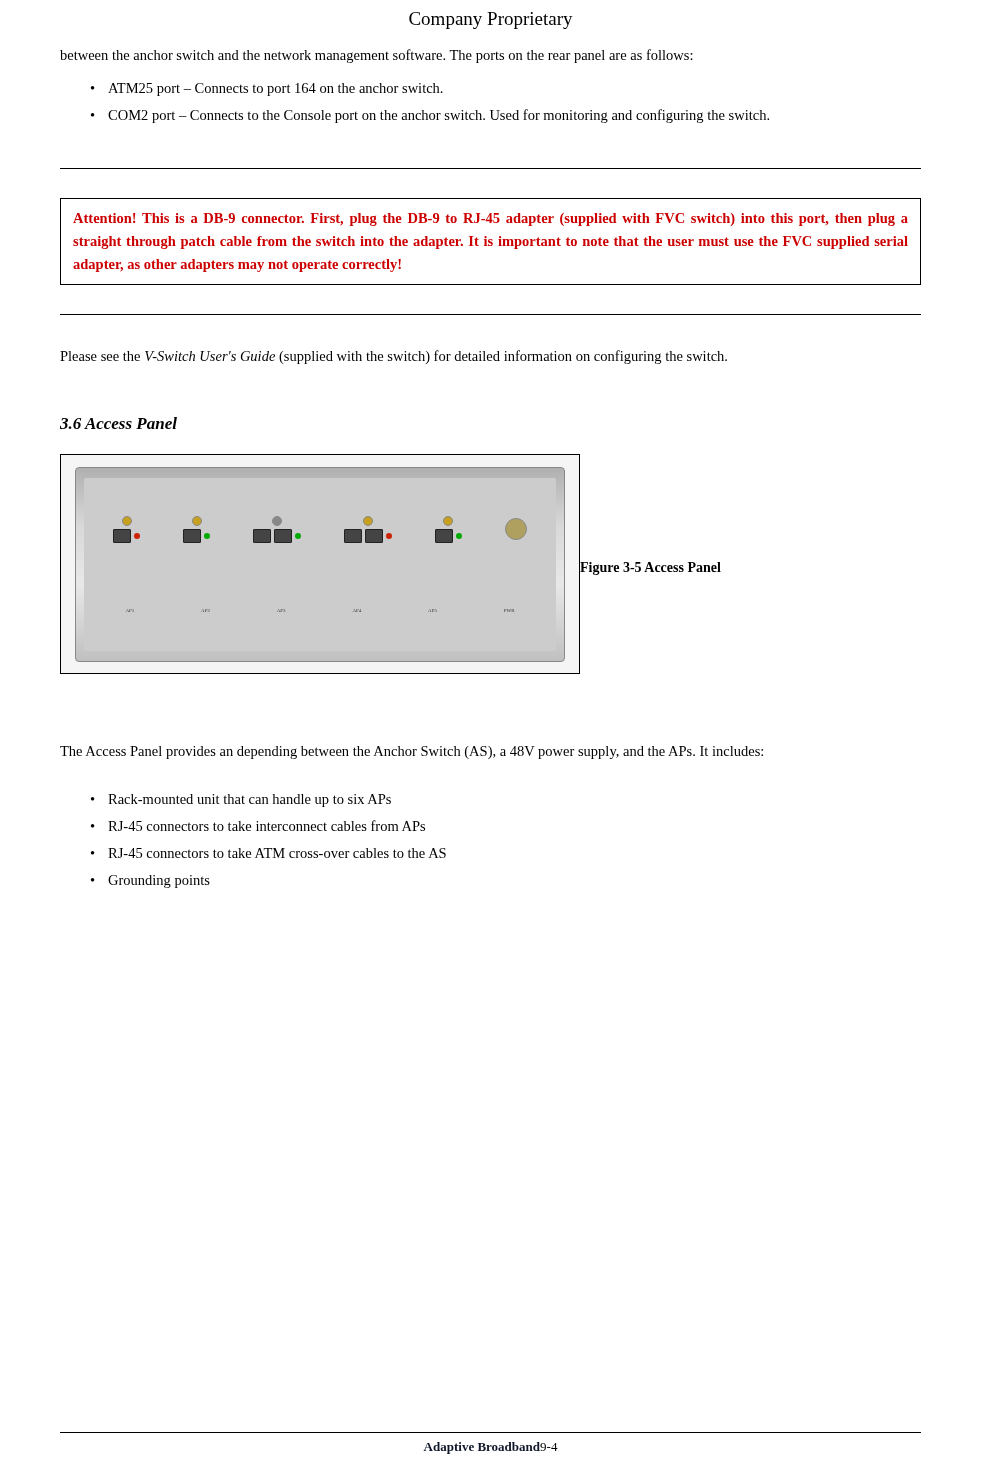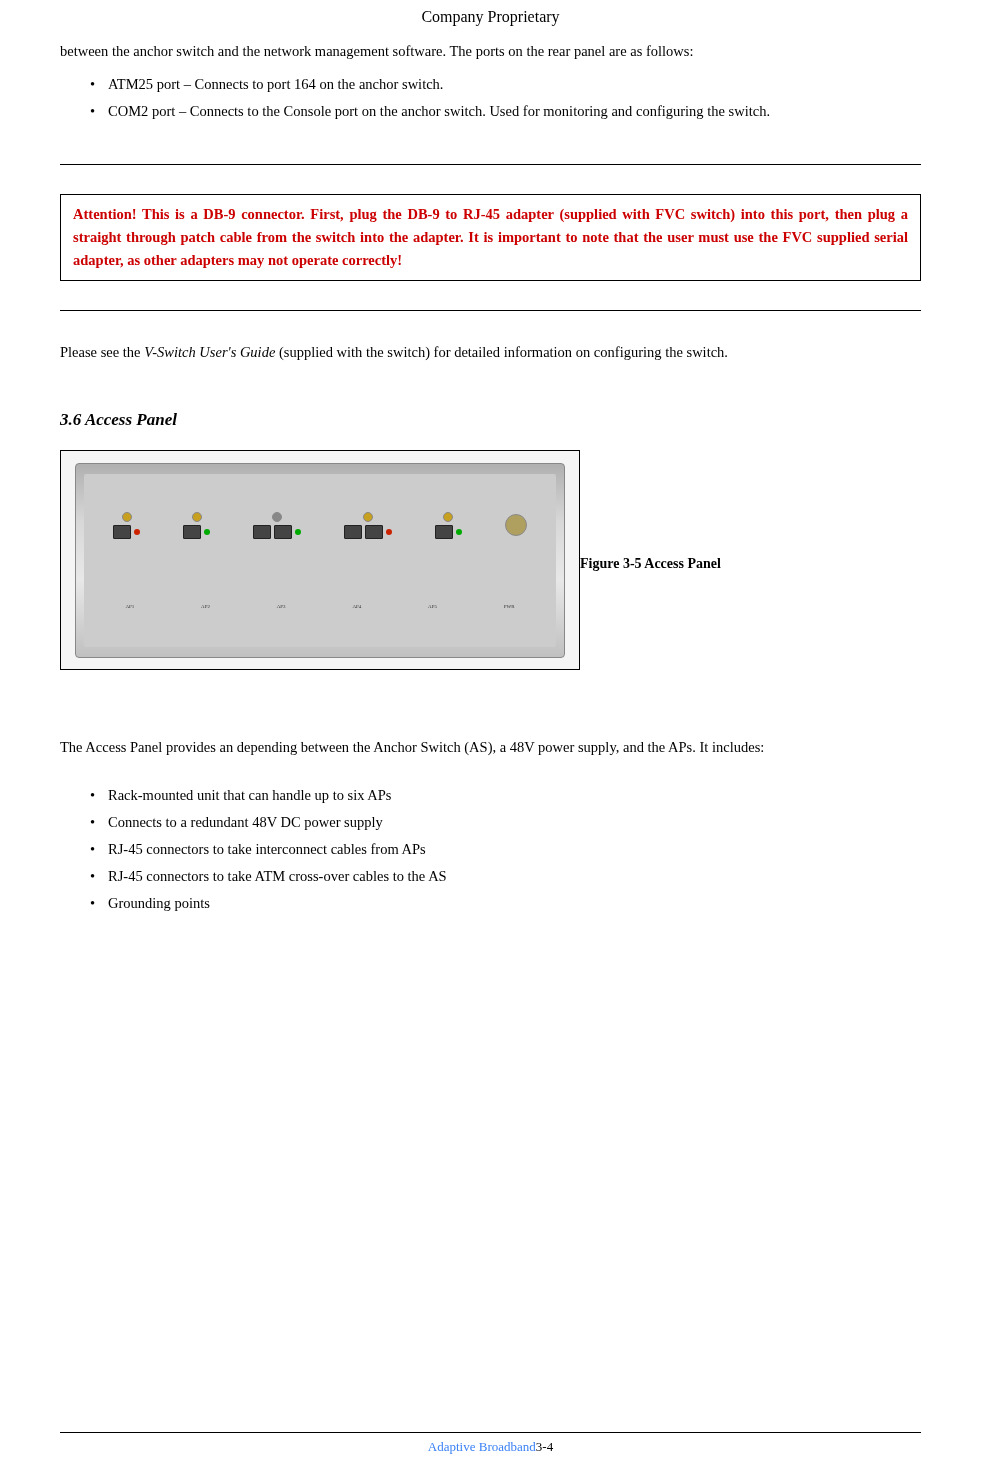--- a/index.html
+++ b/index.html
@@ -21,21 +21,21 @@
     .page-wrapper {
       width: 981px;
       min-height: 1465px;
       padding: 0 60px;
       position: relative;
     }
 
     .header {
       text-align: center;
       padding: 8px 0 14px 0;
-      font-size: 16px;
+      font-size: 19px;
     }
 
     .intro-text {
       margin-bottom: 10px;
       line-height: 1.6;
       text-align: justify;
     }
 
     .bullet-list {
       list-style: none;
@@ -214,22 +214,22 @@
       display: flex;
       justify-content: center;
       align-items: center;
       font-size: 13px;
       border-top: 1px solid #000;
       padding-top: 6px;
       margin: 0 60px;
     }
 
     .footer-left {
-      font-weight: normal;
-      color: #3b82f6;
+      font-weight: bold;
+      color: #0f172a;
       margin-right: 0;
     }
 
     .footer-center {
       flex: 1;
       text-align: center;
     }
 
     .footer-right {
       font-size: 13px;
@@ -359,25 +359,24 @@
 
   <div class="bottom-section">
     <div class="para-block">
       <span>The Access Panel provides an depending between the Anchor Switch (AS), a 48V power supply, and the APs.  It includes:</span>
     </div>
 
     <div class="small-spacer"></div>
 
     <ul class="bullet-list">
       <li><span>Rack-mounted unit that can handle up to six APs</span></li>
-      <li><span>Connects to a redundant 48V DC power supply</span></li>
       <li><span>RJ-45 connectors to take interconnect cables from APs</span></li>
       <li><span>RJ-45 connectors to take ATM cross-over cables to the AS</span></li>
       <li><span>Grounding points</span></li>
     </ul>
   </div>
 
   <div class="footer">
     <span class="footer-left">Adaptive Broadband</span>
-    <span class="footer-right">3-4</span>
+    <span class="footer-right">9-4</span>
   </div>
 
 </div>
 
 </body></html>

